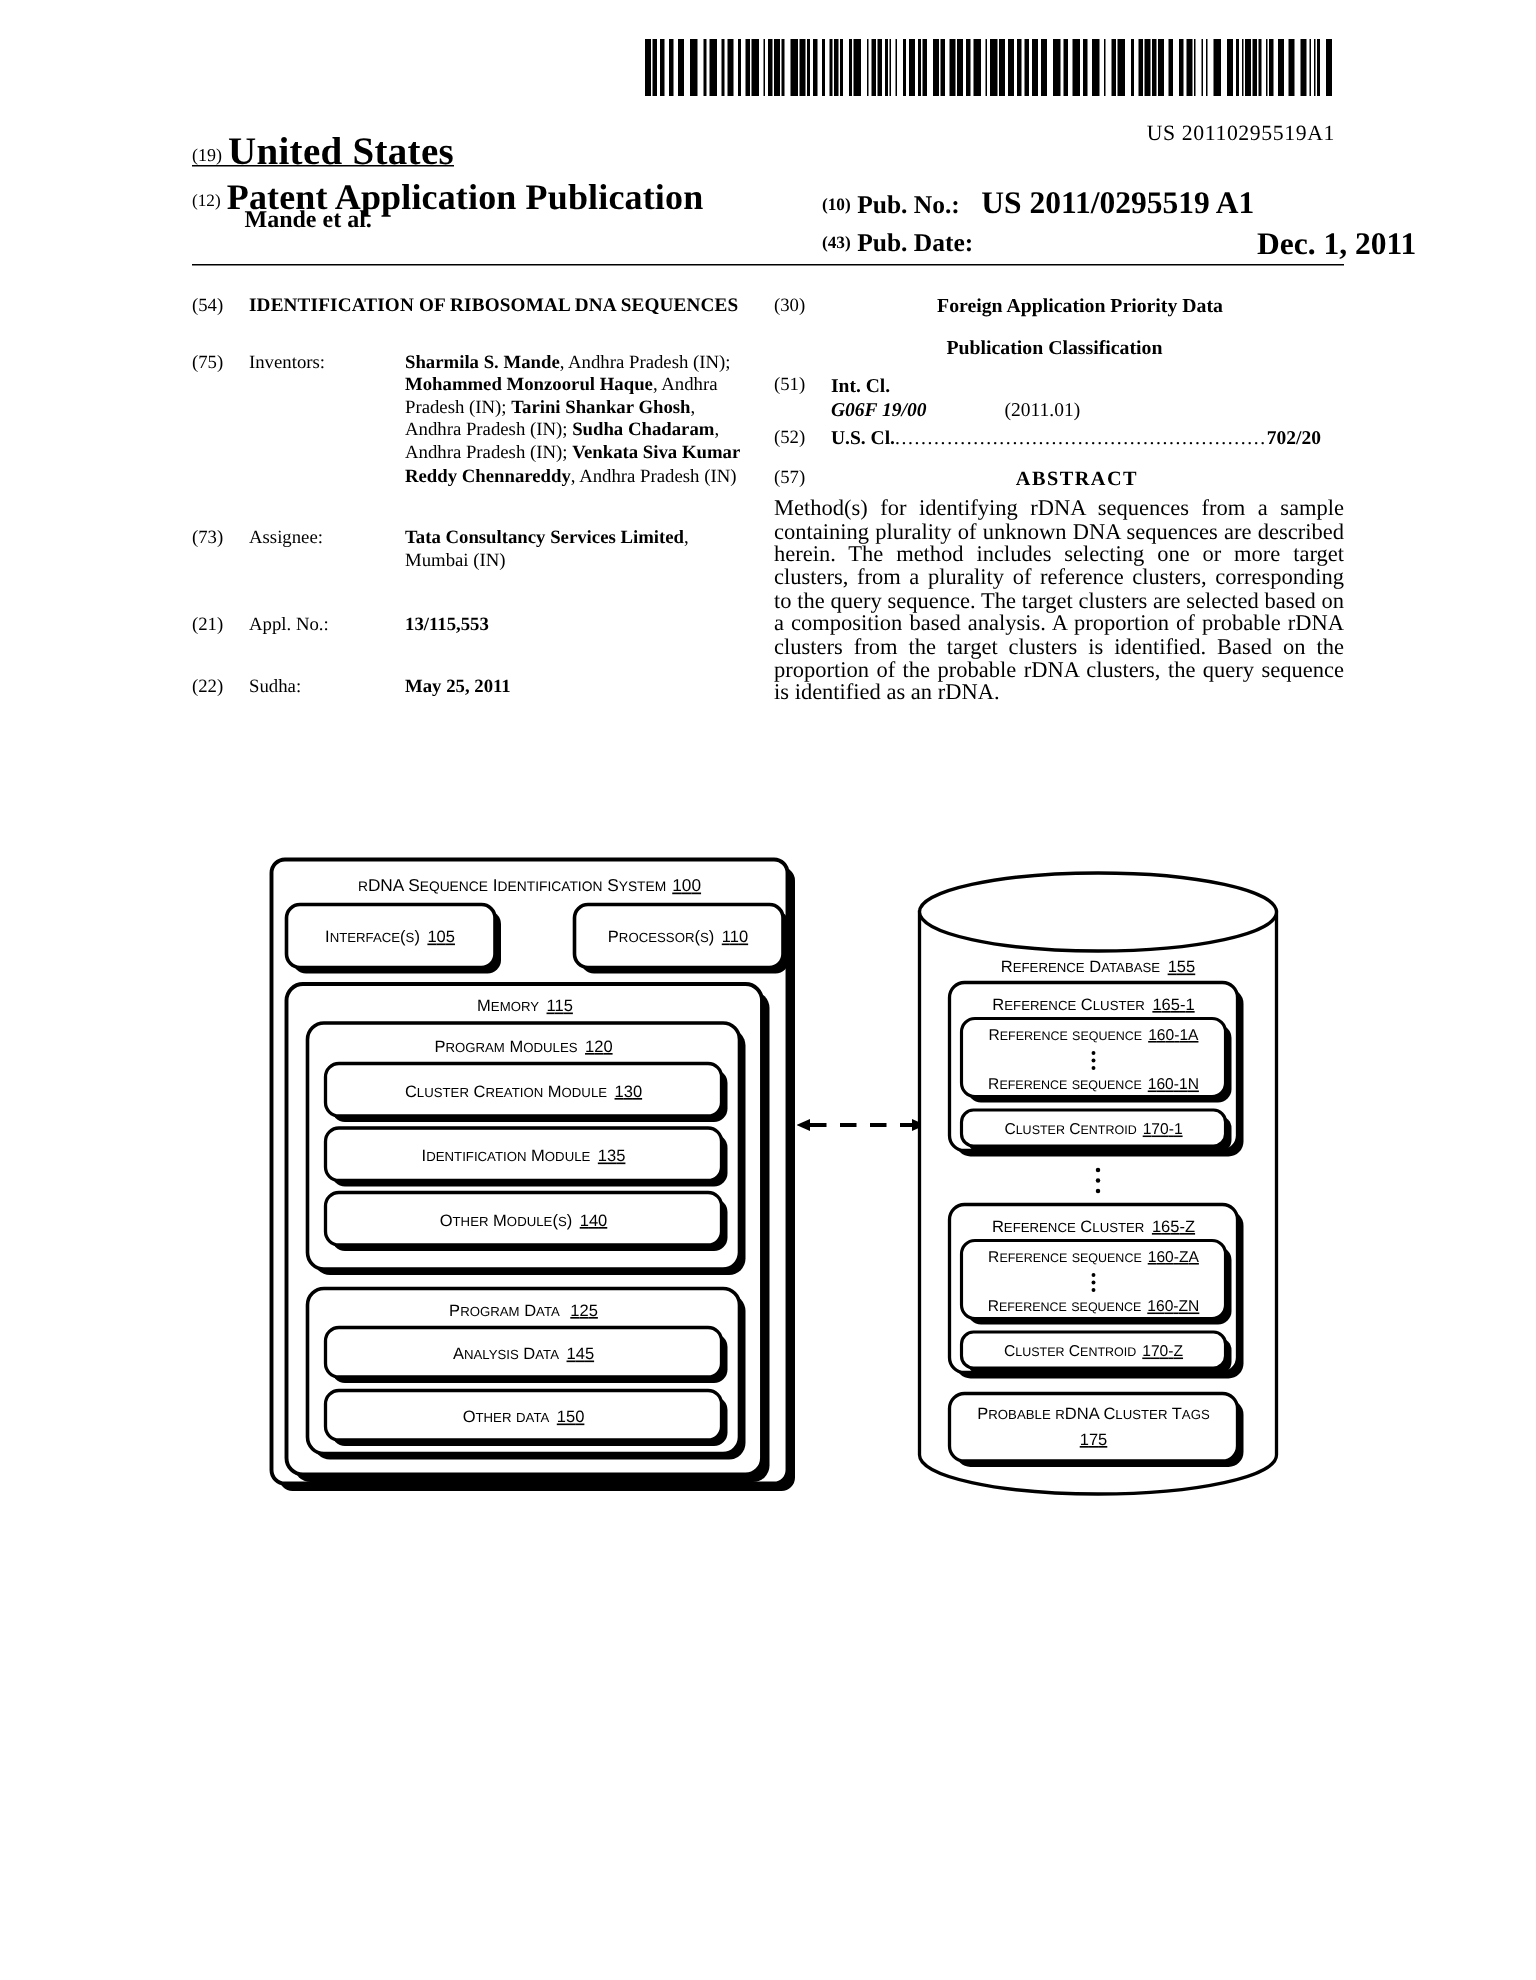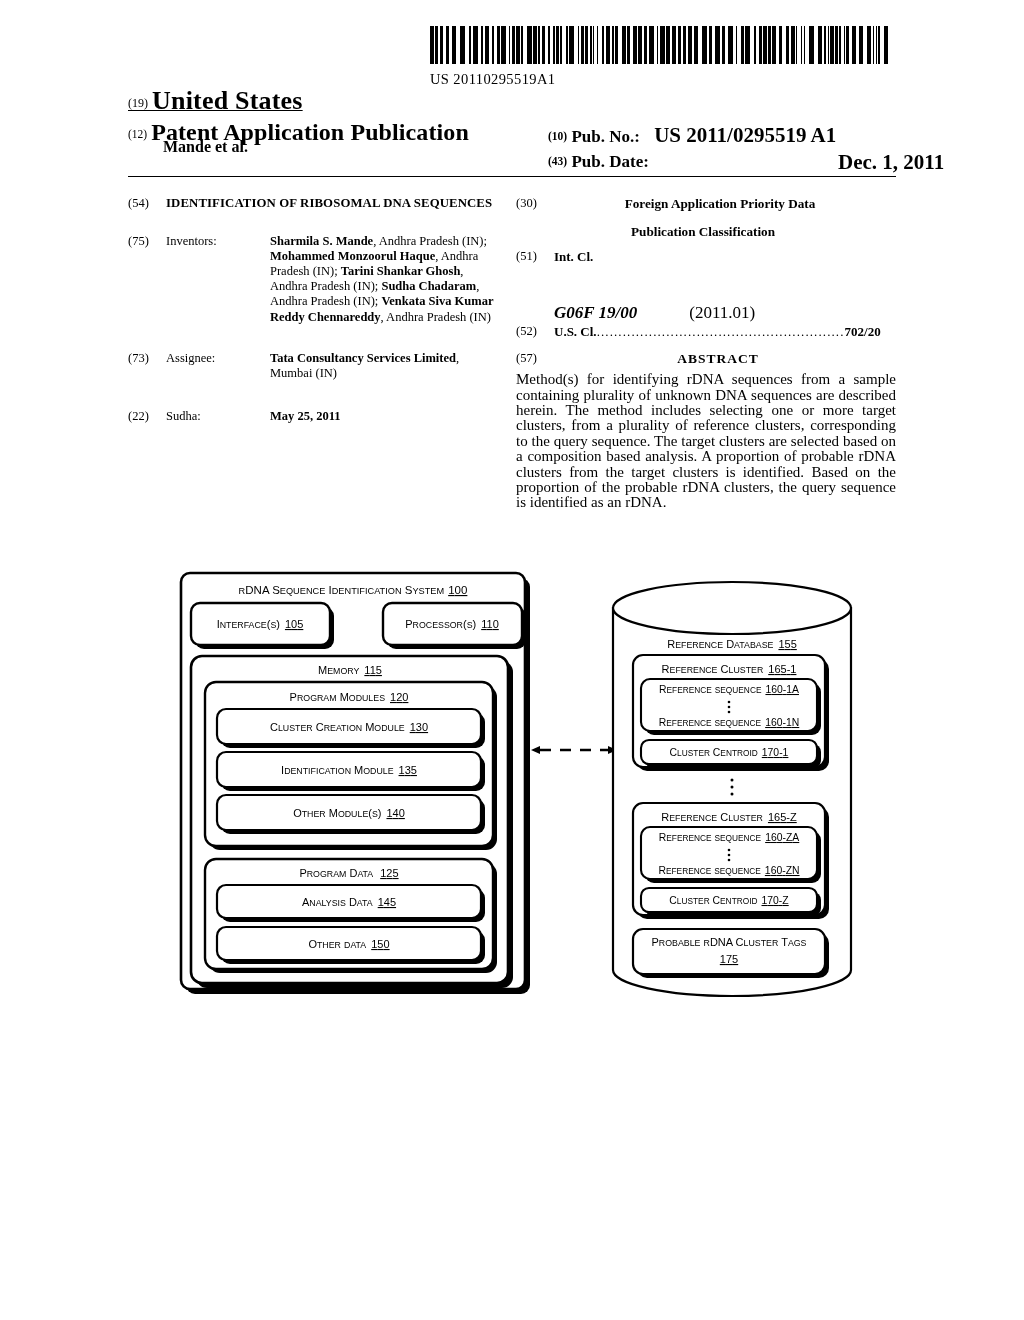--- a/index.html
+++ b/index.html
@@ -23,24 +23,24 @@
     top: 26px;
     width: 460px;
     height: 52px;
   }
   #barcode-bars {
     width: 100%;
     height: 38px;
     display: block;
   }
   #barcode-number {
-    text-align: left;
+    text-align: right;
     font-size: 14.5px;
     letter-spacing: 0.4px;
-    margin-top: 7px;
+    margin-top: 17px;
     font-family: "Liberation Serif", serif;
   }
 
   
   #header {
     position: absolute;
     left: 0;
     top: 86px;
     width: 1024px;
   }
@@ -203,22 +203,21 @@
   #field-intcl { margin-bottom: 4px; }
   #field-intcl .v1 {
     margin-left: 38px;
     font-weight: bold;
     font-size: 13px;
   }
   #field-intcl .v2 {
     margin-left: 38px;
     font-weight: bold;
     font-style: italic;
-    font-size: 17px;
-    margin-top: 40px;
+    font-size: 13px;
   }
   #field-intcl .v2 .ver {
     font-style: normal;
     font-weight: normal;
     margin-left: 52px;
   }
   #field-uscl {
     margin-bottom: 12px;
     position: relative;
   }
@@ -411,20 +410,25 @@
     <span class="flabel">Inventors:</span>
     <div class="fvalue" id="inventors-value"><b>Sharmila S. Mande</b><span>, Andhra Pradesh (IN); </span><b>Mohammed Monzoorul Haque</b><span>, Andhra Pradesh (IN); </span><b>Tarini Shankar Ghosh</b><span>, Andhra Pradesh (IN); </span><b>Sudha Chadaram</b><span>, Andhra Pradesh (IN); </span><b>Venkata Siva Kumar Reddy Chennareddy</b><span>, Andhra Pradesh (IN)</span></div>
   </div>
 
   <div class="field" id="field-assignee" style="margin-bottom:28px;">
     <span class="fcode">(73)</span>
     <span class="flabel">Assignee:</span>
     <div class="fvalue"><b>Tata Consultancy Services Limited</b><span>, Mumbai (IN)</span></div>
   </div>
 
+  <div class="field" id="field-applno" style="margin-bottom:26px;">
+    <span class="fcode">(21)</span>
+    <span class="flabel">Appl. No.:</span>
+    <div class="fvalue"><b>13/115,553</b></div>
+  </div>
 
   <div class="field" id="field-filed">
     <span class="fcode">(22)</span>
     <span class="flabel">Sudha:</span>
     <div class="fvalue"><b>May 25, 2011</b></div>
   </div>
 
 </div>
 
 <div id="right-col">

